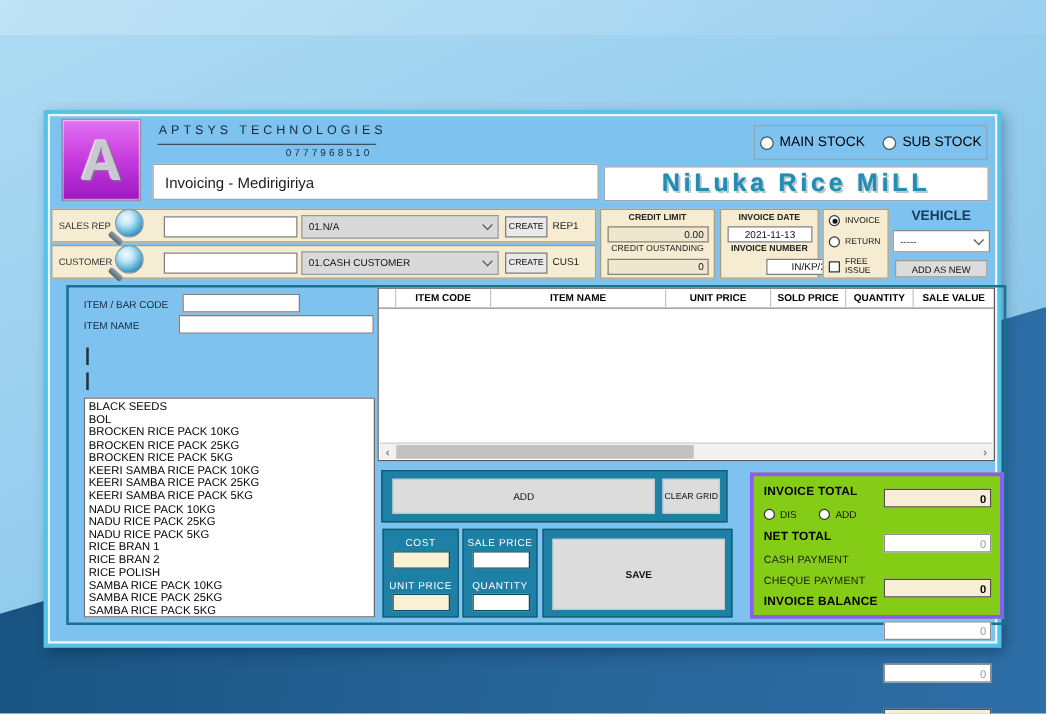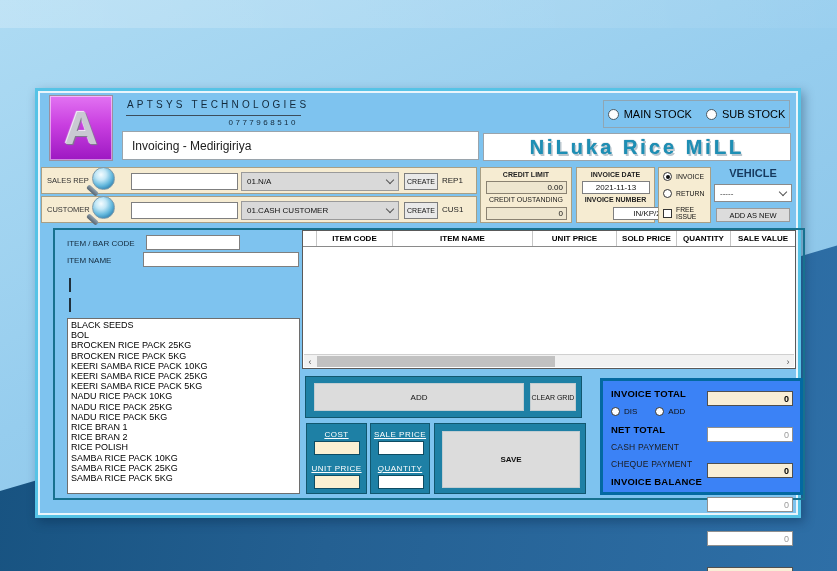--- a/index.html
+++ b/index.html
@@ -107,28 +107,28 @@
   .grid-body { height:94px; }
   .hscroll { position:absolute; left:1px; right:1px; bottom:1px; height:13px;
     background:#f1f1f1; border-top:1px solid #d0d0d0; }
   .hs-arrow { position:absolute; top:0; width:12px; height:13px; font-size:9px; color:#555;
     display:flex; align-items:center; justify-content:center; }
   .hs-thumb { position:absolute; left:13px; top:1px; width:238px; height:11px; background:#c1c1c1; }
 
   .teal { background:#1e80a5; border:1px solid #11576f; }
   .btn-gray { background:#dcdcdc; border:1px solid #c2cdd2; color:#111; display:flex;
     align-items:center; justify-content:center; font-size:8px; }
-  .tz-label { width:100%; text-align:center; font-size:8px; color:#fff; letter-spacing:.5px;text-decoration:underline; }
+  .tz-label { width:100%; text-align:center; font-size:8px; color:#fff; letter-spacing:.5px; }
   .tz-input { position:absolute; left:7px; width:46px; height:14px; border:1px solid #0e4c63;
     font-size:8px; padding:0 2px; font-family:"Liberation Sans", sans-serif; }
   .tz-cream { background:#fbf0d2; }
   .tz-white { background:#fff; }
 
-  .totals { left:545px; top:148px; width:203px; height:117px; background:#3b82f6;
-    border:3px solid #0369a1; }
+  .totals { left:545px; top:148px; width:203px; height:117px; background:#84cc16;
+    border:3px solid #8b5cf6; }
   .tot-row { position:absolute; left:0; width:100%; height:15px; display:flex; align-items:center; }
   .tot-label { margin-left:8px; font-size:9.5px; font-weight:bold; color:#000; letter-spacing:.2px; }
   .tot-label.reg { font-weight:normal; font-size:8.5px; color:#1a1a1a; }
   .tot-field { position:absolute; right:7px; top:0; width:86px; height:15px; font-size:9px;
     text-align:right; padding:0 3px; font-family:"Liberation Sans", sans-serif; }
   .tf-cream { background:#f8eed6; border:1px solid #4f4f4f; font-weight:bold; color:#000; }
   .tf-white { background:#fff; border:1px solid #8f8f8f; color:#9a9a9a; }
 </style>
 </head>
 <body>
@@ -235,20 +235,21 @@
       <input class="abs entry-input" style="left: 91px; top: 5px; width: 94px; height: 15px;">
       <div class="abs fld-label" style="left:12px; top:26px;">ITEM NAME</div>
       <input class="abs entry-input" style="left: 88px; top: 22px; width: 156px; height: 15px;">
 
       <div class="abs caret" style="left:14px; top:48px;"></div>
       <div class="abs caret" style="left:14px; top:68px;"></div>
 
       <div class="abs listbox">
         <div class="li">BLACK SEEDS</div>
         <div class="li">BOL</div>
+        <div class="li">BROCKEN RICE PACK 10KG</div>
         <div class="li">BROCKEN RICE PACK 25KG</div>
         <div class="li">BROCKEN RICE PACK 5KG</div>
         <div class="li">KEERI SAMBA RICE PACK 10KG</div>
         <div class="li">KEERI SAMBA RICE PACK 25KG</div>
         <div class="li">KEERI SAMBA RICE PACK 5KG</div>
         <div class="li">NADU RICE PACK 10KG</div>
         <div class="li">NADU RICE PACK 25KG</div>
         <div class="li">NADU RICE PACK 5KG</div>
         <div class="li">RICE BRAN 1</div>
         <div class="li">RICE BRAN 2</div>

